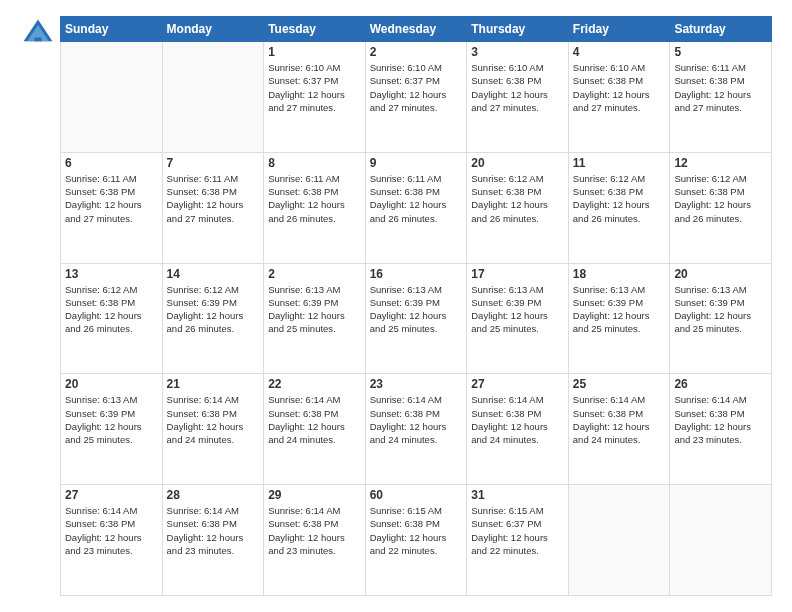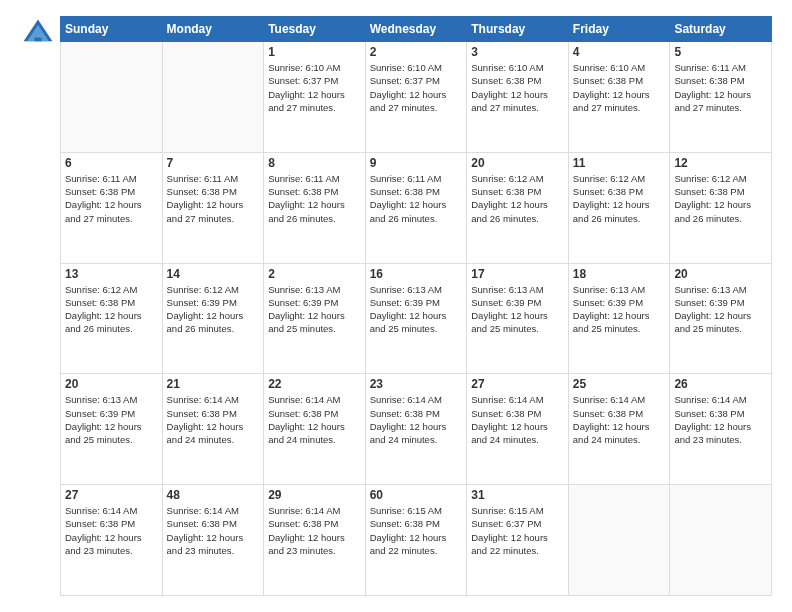--- a/index.html
+++ b/index.html
@@ -301,21 +301,21 @@
           </td>
         </tr>
         <tr>
           <td>
             <span class="day-num">27</span>
             <div class="day-info" style="white-space: pre-line;">Sunrise: 6:14 AM
 Sunset: 6:38 PM
 Daylight: 12 hours and 23 minutes.</div>
           </td>
           <td>
-            <span class="day-num">48</span>
+            <span class="day-num">28</span>
             <div class="day-info" style="white-space: pre-line;">Sunrise: 6:14 AM
 Sunset: 6:38 PM
 Daylight: 12 hours and 23 minutes.</div>
           </td>
           <td>
             <span class="day-num">29</span>
             <div class="day-info" style="white-space: pre-line;">Sunrise: 6:14 AM
 Sunset: 6:38 PM
 Daylight: 12 hours and 23 minutes.</div>
           </td>

